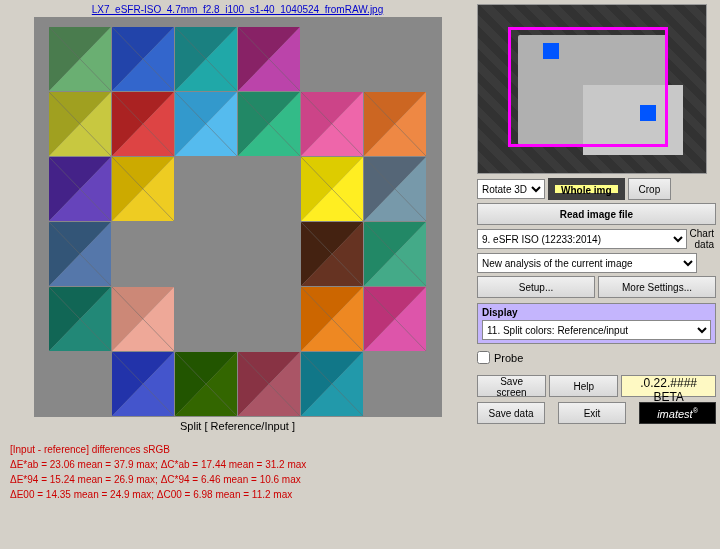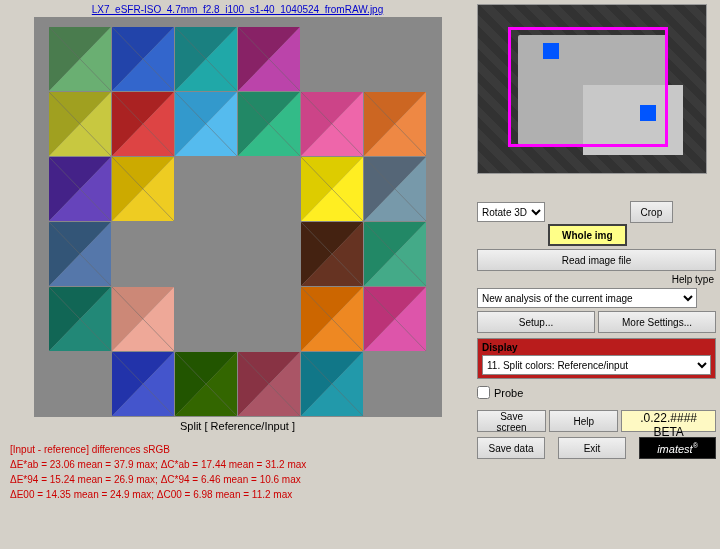--- a/index.html
+++ b/index.html
@@ -178,41 +178,41 @@
       height: 22px;
       font-size: 10px;
       cursor: pointer;
       border: 1px solid #888;
       background: linear-gradient(to bottom, #f0f0f0, #d8d8d8);
       padding: 0 8px;
     }
 
     .btn-whole-img {
       background: #ffff88;
-      border: 2px solid #404040;
+      border: 7px solid #404040;
       font-weight: bold;
-      padding: 0 12px;
-      margin-top: 46px;
+      padding: 0 6px;
     }
 
     .btn-crop {
       padding: 0 10px;
     }
 
     .btn-read {
       flex: 1;
+      font-weight: bold;
     }
 
     .btn-reload {
       flex: 1;
     }
 
     .section-box {
       border: 1px solid #888;
-      background: #b91c1c;
+      background: #c4b5fd;
       padding: 3px 4px;
       margin-top: 2px;
     }
 
     .section-title {
       font-weight: bold;
       font-size: 10px;
       margin-bottom: 2px;
     }
 
@@ -437,21 +437,24 @@
         </select>
         <button class="btn-whole-img">Whole img</button>
         <button class="btn-crop">Crop</button>
       </div>
 
       <div class="row">
         <button class="btn-read">Read image file</button>
       </div>
 
       <div class="row">
-        <div class="label-right chart-type-label">Help type</div>
+        <select class="select-chart">
+          <option>9. eSFR ISO (12233:2014)</option>
+        </select>
+        <div class="label-right chart-type-label">Chart data</div>
       </div>
 
       <div class="row">
         <select class="select-analysis">
           <option>New analysis of the current image</option>
         </select>
       </div>
 
       <div class="row">
         <button style="flex:1">Setup...</button>

